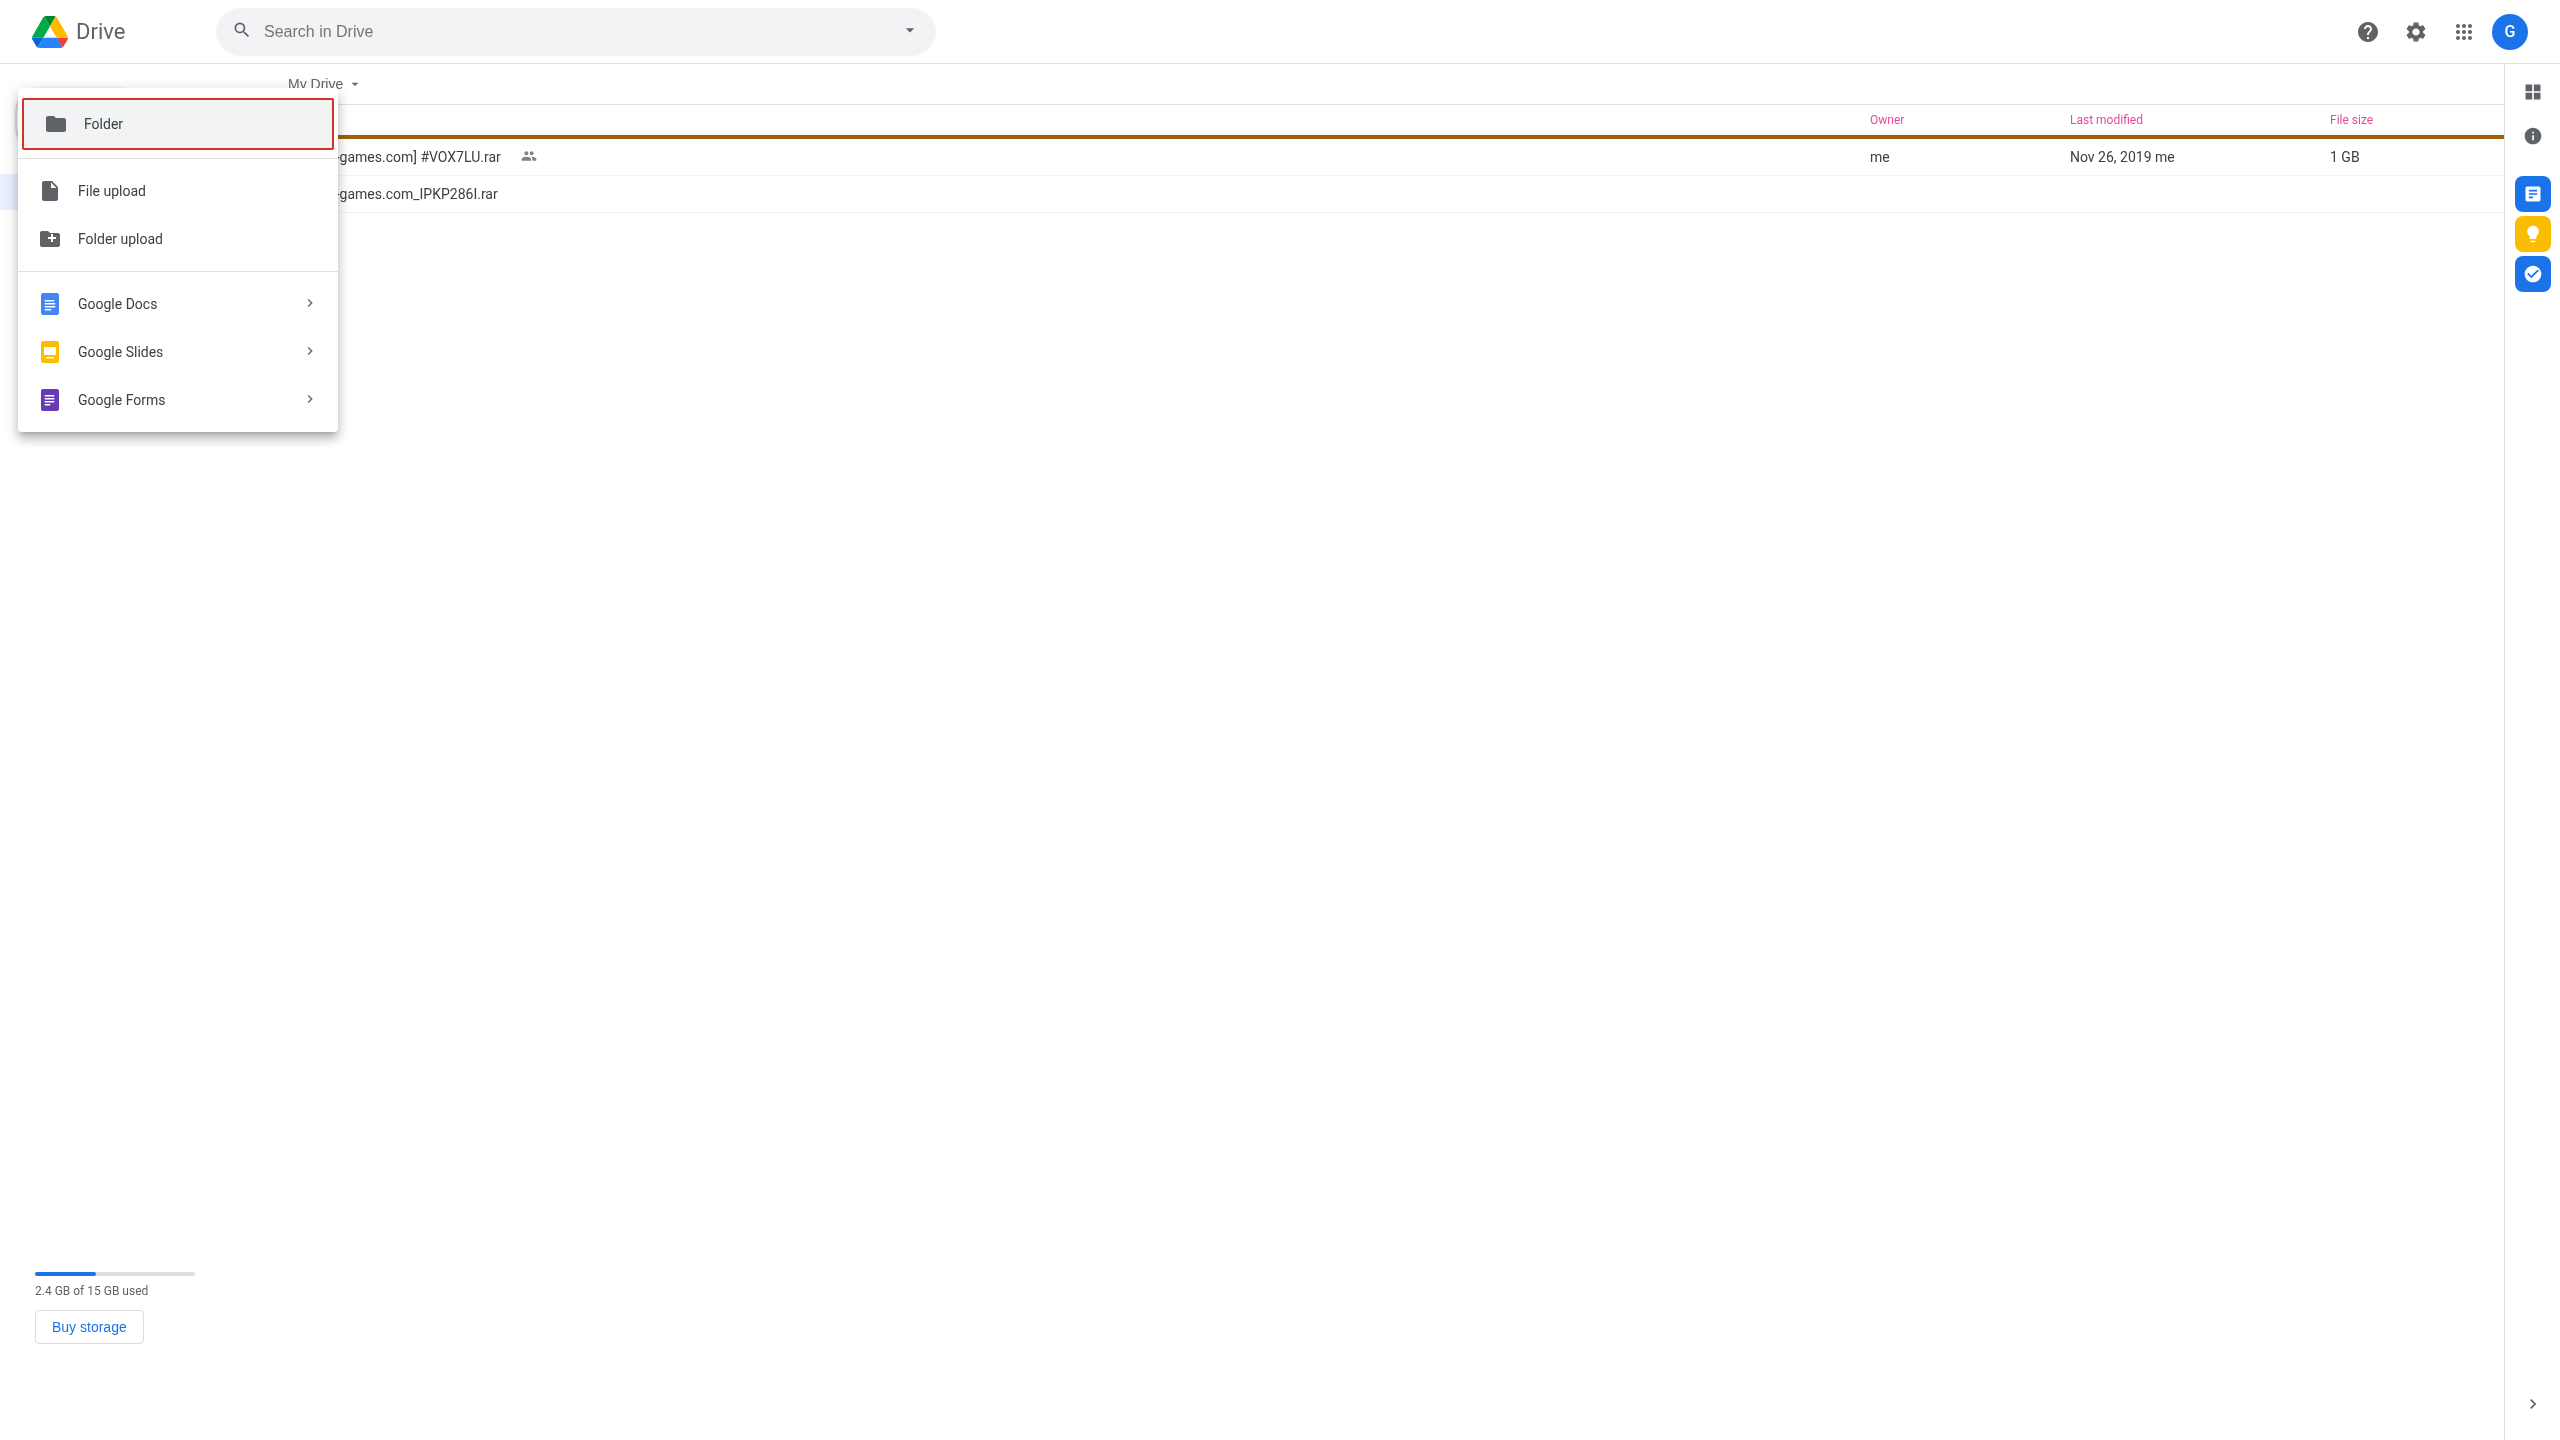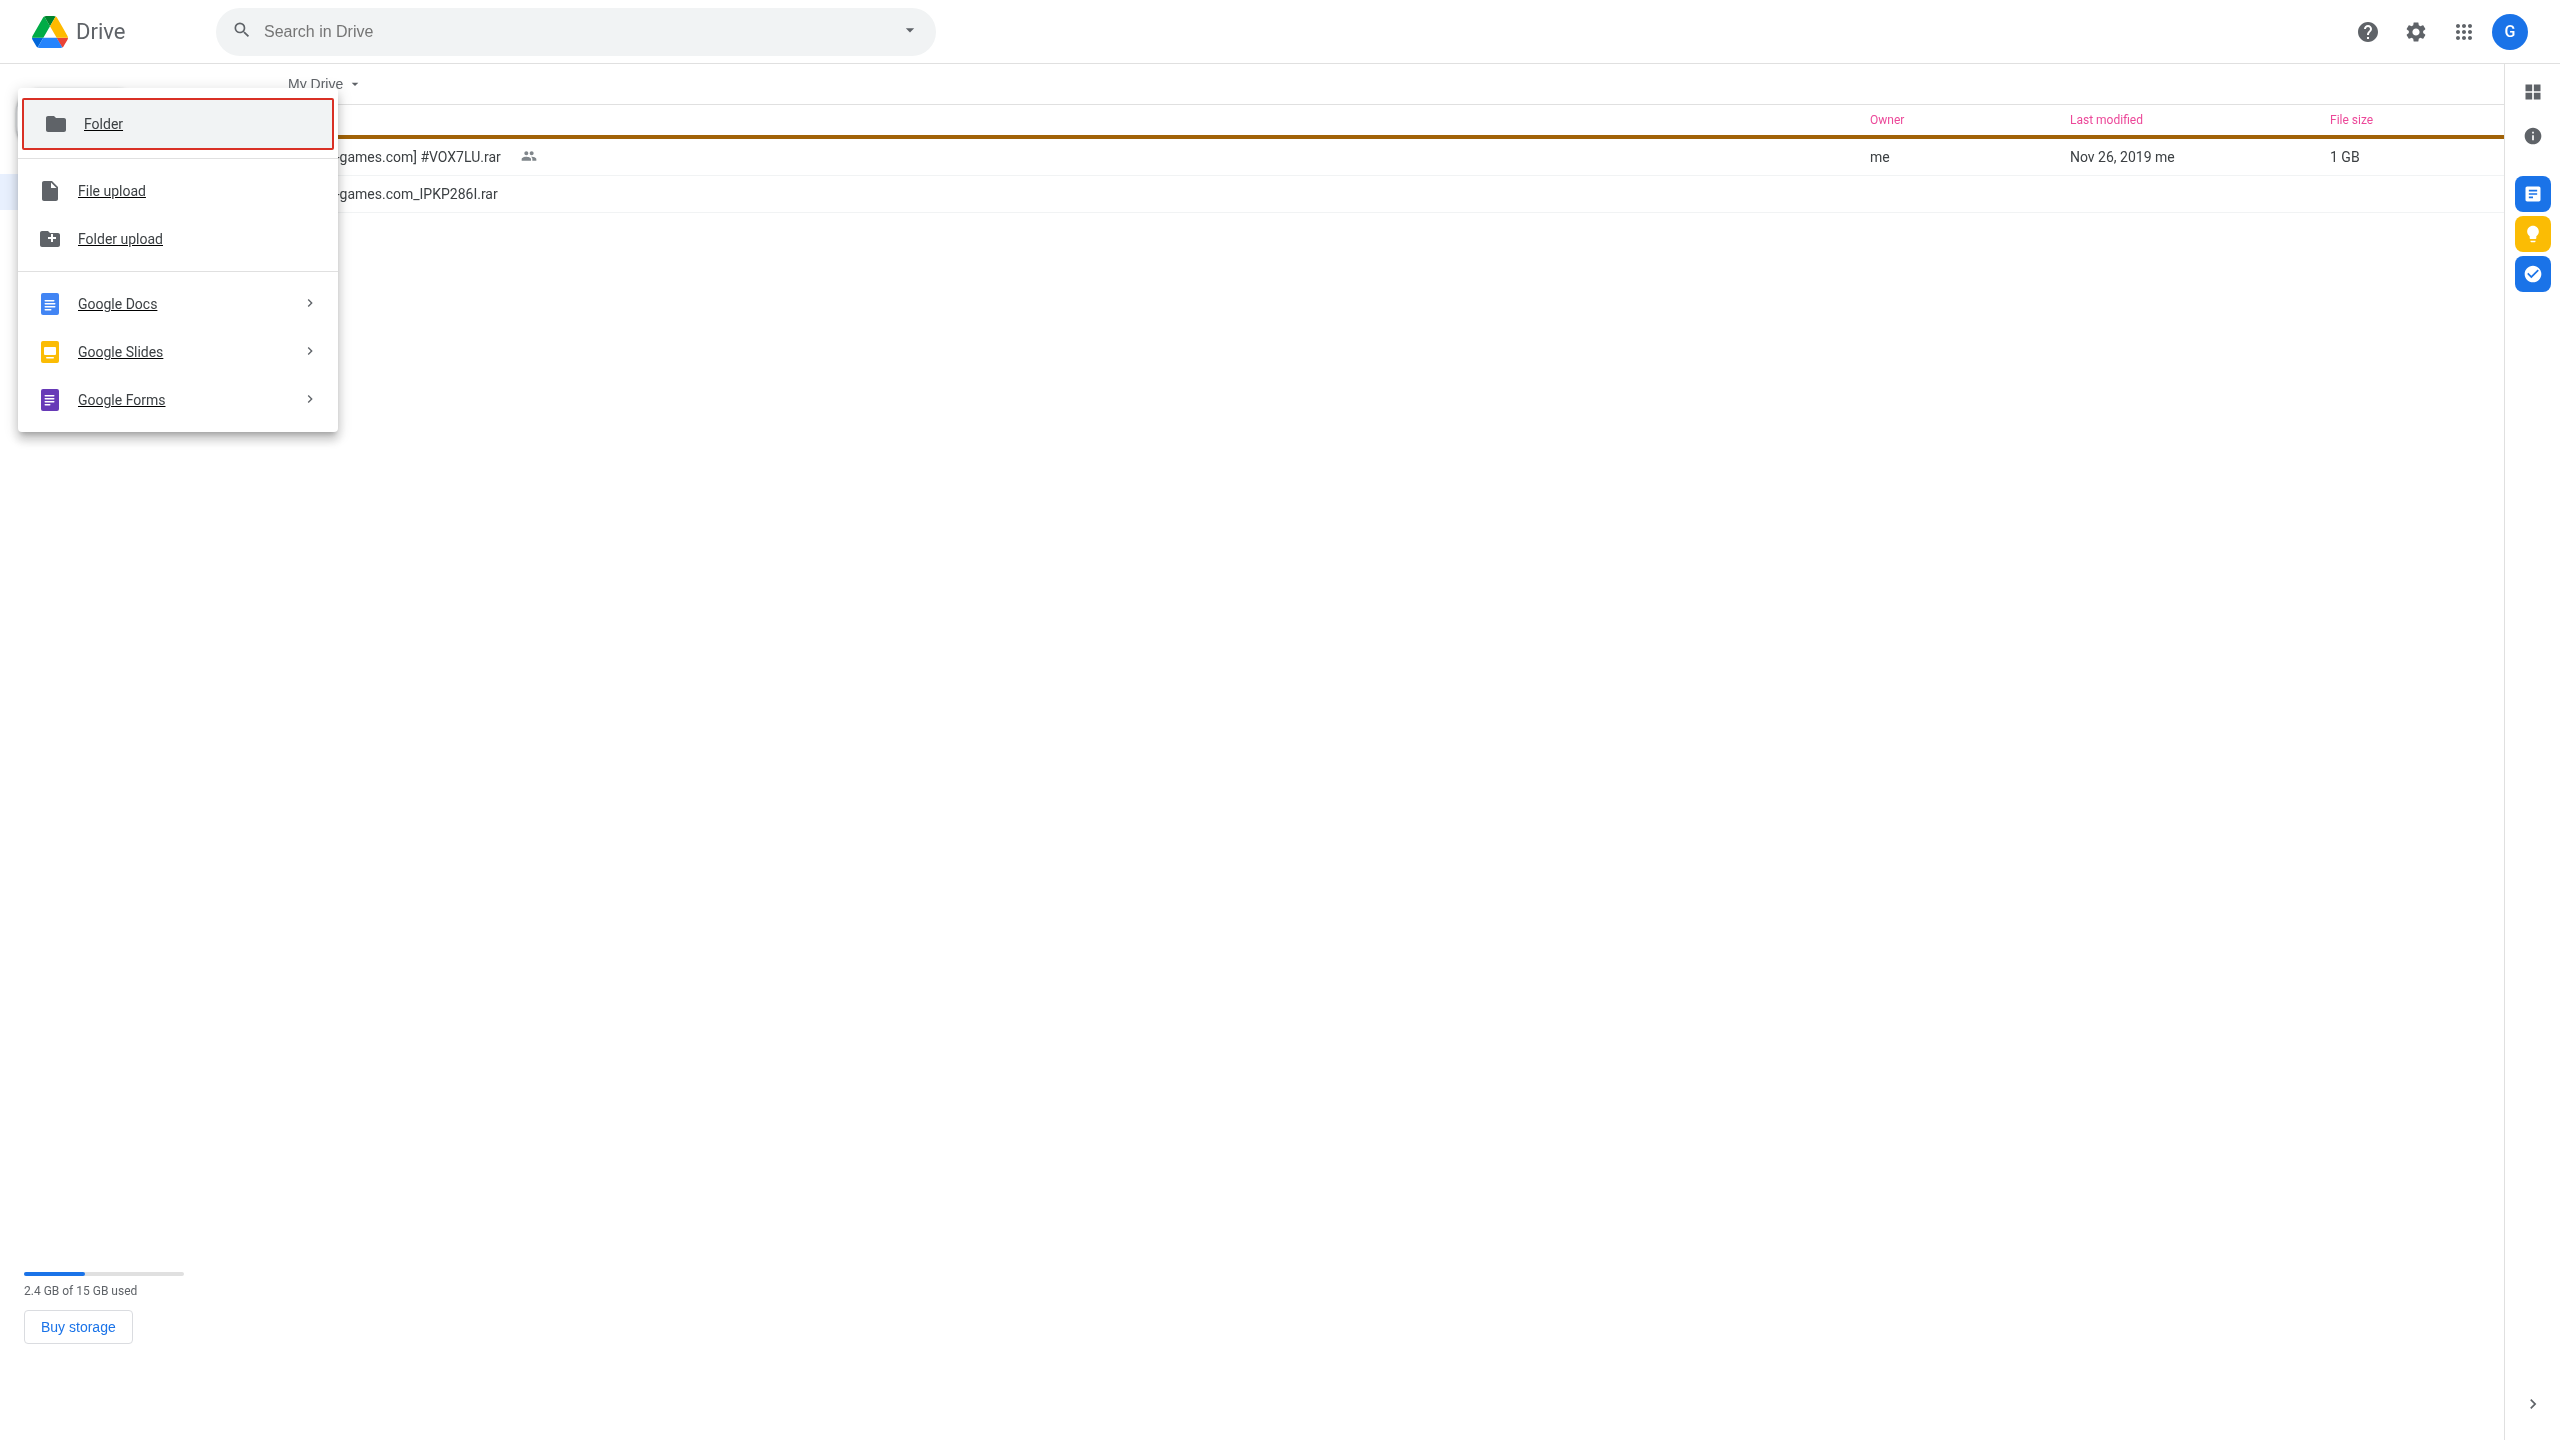--- a/index.html
+++ b/index.html
@@ -130,21 +130,21 @@
       margin-right: 16px;
     }
     .sidebar-item.active { background: #e8f0fe; color: #1a73e8; font-weight: 500; }
 
     
     .storage-area {
       padding: 16px 24px;
       margin-top: auto;
       position: absolute;
       bottom: 80px;
-      left: 0;
+      left: 11px;
       width: 240px;
     }
     .storage-bar-track {
       height: 4px;
       background: #e0e0e0;
       border-radius: 2px;
       width: 160px;
       margin-bottom: 8px;
     }
     .storage-bar-fill {
@@ -256,21 +256,20 @@
     .dropdown-menu {
       position: fixed;
       top: 88px;
       left: 18px;
       width: 320px;
       background: #fff;
       border-radius: 4px;
       box-shadow: 0 8px 10px 1px rgba(0,0,0,.14), 0 3px 14px 2px rgba(0,0,0,.12), 0 5px 5px -3px rgba(0,0,0,.2);
       z-index: 300;
       padding: 8px 0;
-      text-decoration: underline;
     }
     .menu-item {
       display: flex;
       align-items: center;
       gap: 16px;
       padding: 12px 20px;
       cursor: pointer;
       font-size: 14px;
       color: #3c4043;
       position: relative;

